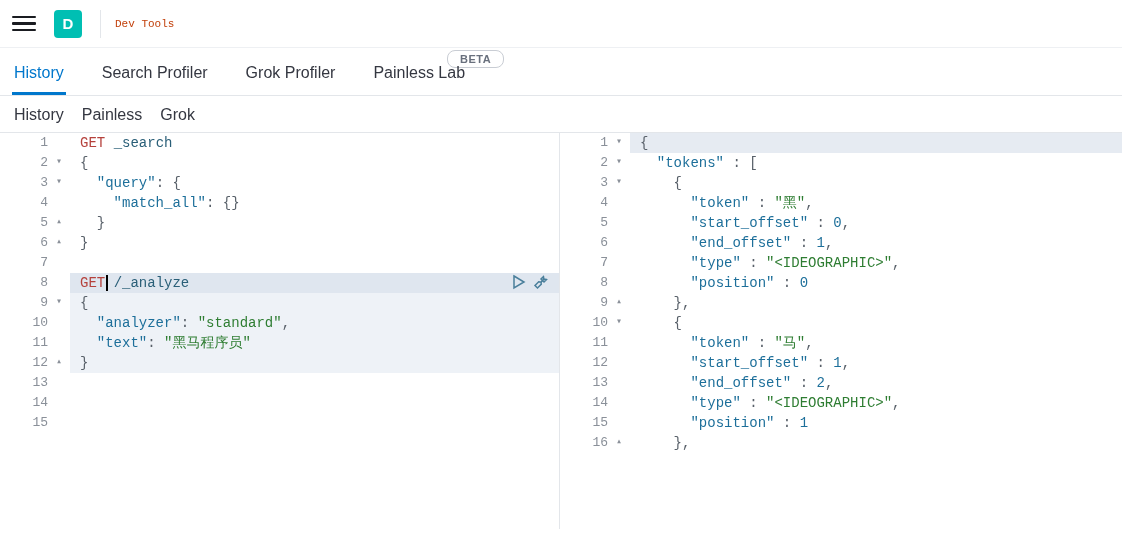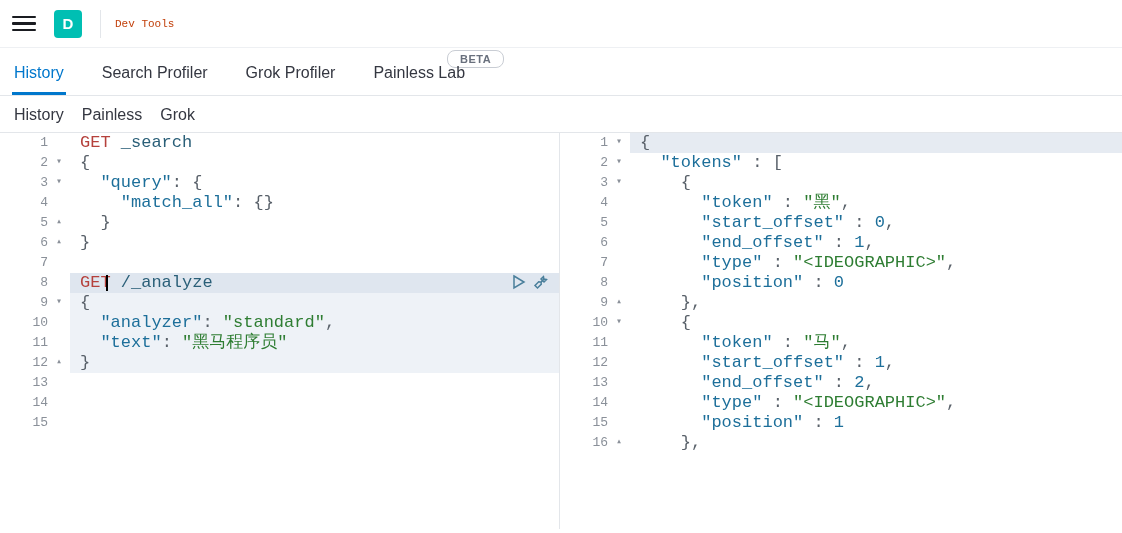--- a/index.html
+++ b/index.html
@@ -80,21 +80,21 @@
     font-family: "SFMono-Regular", Consolas, "Liberation Mono", Menlo, monospace;
     font-size:13px;
     color:#8a9099;
     user-select:none;
   }
   .pane.left .gutter { width:70px; }
   .pane.right .gutter { width:70px; }
   .code {
     position:absolute; top:0; bottom:0; right:0;
     font-family: "SFMono-Regular", Consolas, "Liberation Mono", Menlo, monospace;
-    font-size:17px;
+    font-size:14px;
     white-space:pre;
   }
   .pane.left .code { left:80px; }
   .pane.right .code { left:80px; }
 
   .line { height:20px; line-height:20px; position:relative; }
   .gut-line { height:20px; line-height:20px; padding-right:22px; position:relative; }
   .fold {
     position:absolute; right:4px; top:2px; width:14px; height:14px;
     color:#8a9099; font-size:10px; line-height:14px; text-align:center;

